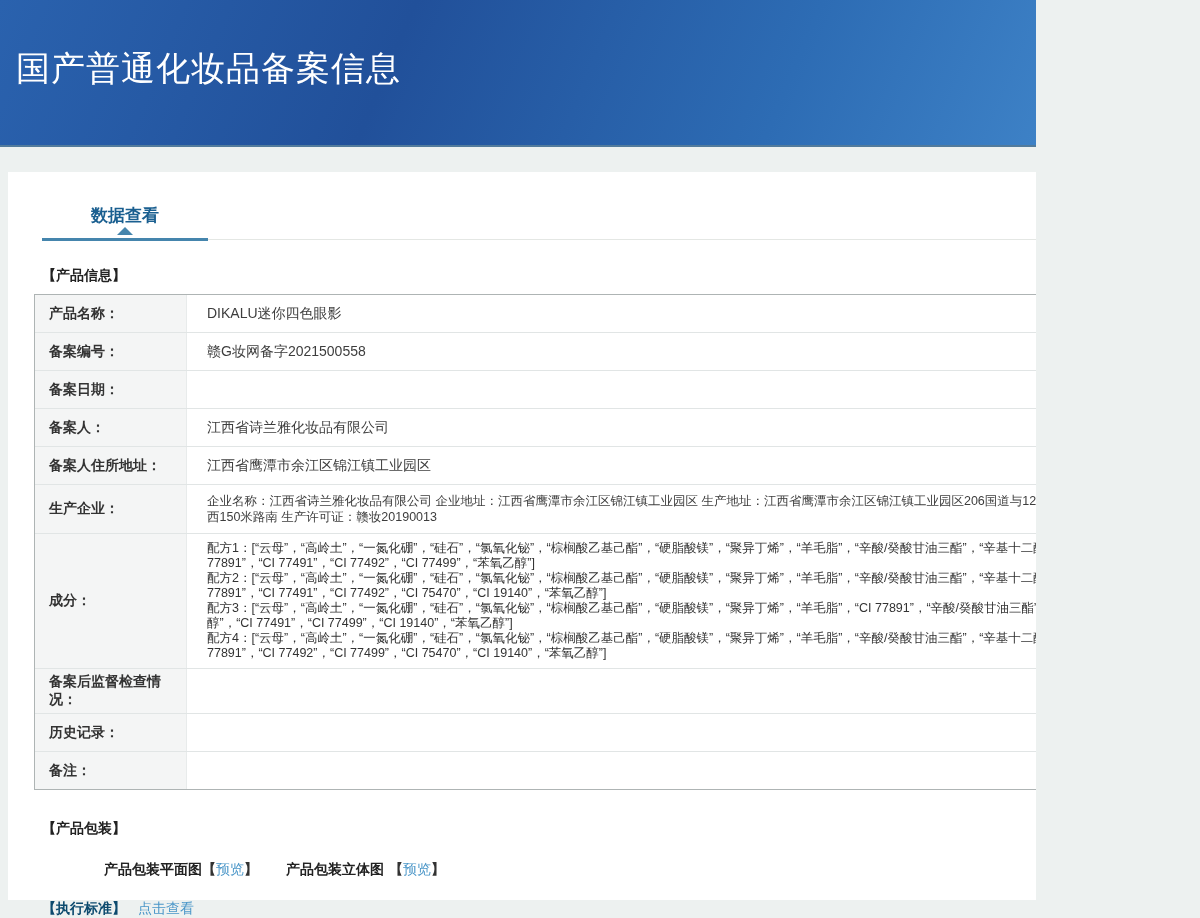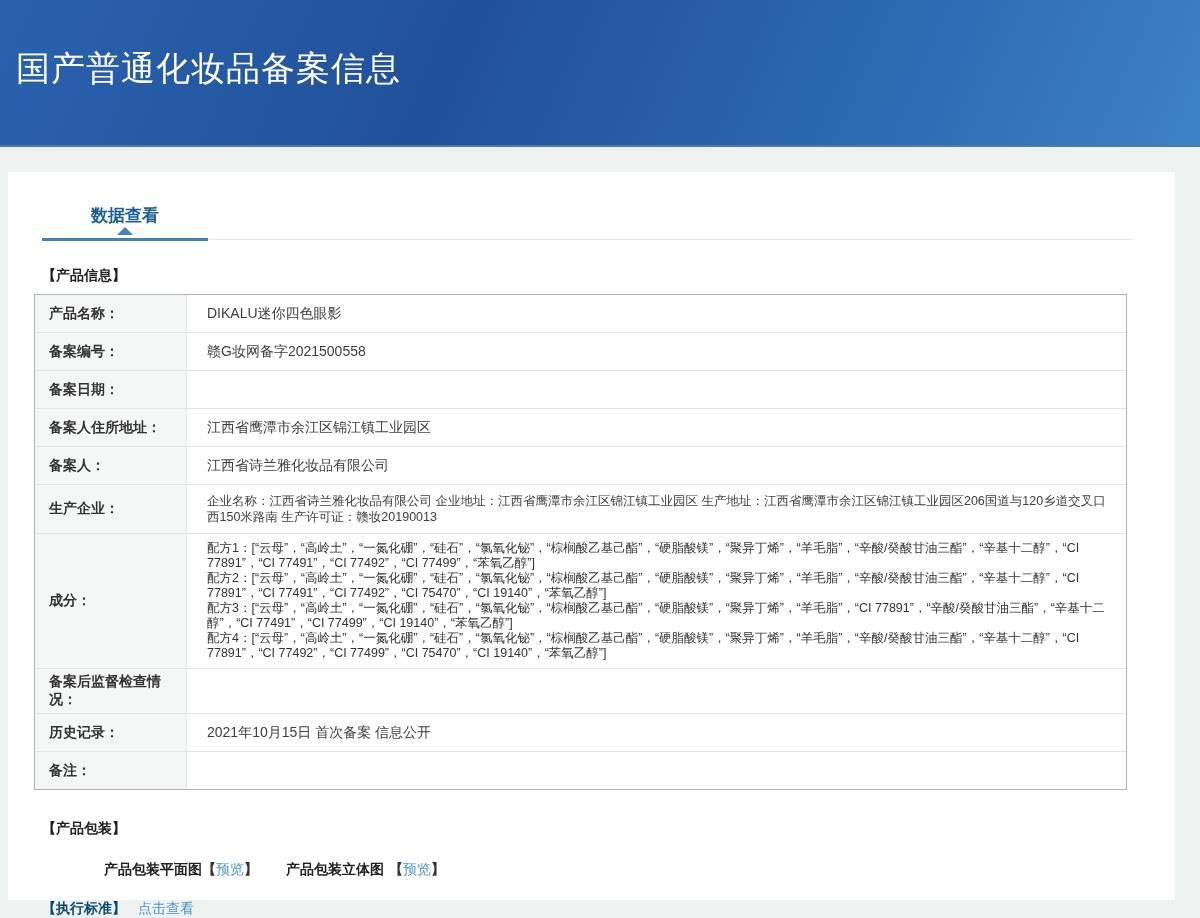--- a/index.html
+++ b/index.html
@@ -1,21 +1,21 @@
 <!DOCTYPE html>
 <html><head>
 <meta charset="utf-8">
 <style>
   * { box-sizing: border-box; margin: 0; padding: 0; }
   html,body { width:1200px; }
   body {
     font-family: "Liberation Sans", "DejaVu Sans", sans-serif;
     background:#edf1f0;
   }
-  .page { position:relative; width:1200px; height:918px; background:#edf1f0; overflow:hidden; }
+  .page { position:relative; width:1036px; height:918px; background:#edf1f0; overflow:hidden; }
 
   
   .header {
     height:147px;
     background:linear-gradient(113deg, #2a62ae 0%, #21509a 38%, #2d6cb4 75%, #3d81c6 100%);
     border-bottom:2px solid #527b9c;
   }
   .header-title {
     padding:46px 0 0 16px;
     font-size:34px;
@@ -108,27 +108,27 @@
       <div class="row">
         <div class="cell-label">备案编号：</div>
         <div class="cell-value">赣G妆网备字2021500558</div>
       </div>
 
       <div class="row">
         <div class="cell-label">备案日期：</div>
       </div>
 
       <div class="row">
-        <div class="cell-label">备案人住所地址：</div>
-        <div class="cell-value">江西省鹰潭市余江区锦江镇工业园区</div>
+        <div class="cell-label">备案人：</div>
+        <div class="cell-value">江西省诗兰雅化妆品有限公司</div>
       </div>
 
       <div class="row">
-        <div class="cell-label">备案人：</div>
-        <div class="cell-value">江西省诗兰雅化妆品有限公司</div>
+        <div class="cell-label">备案人住所地址：</div>
+        <div class="cell-value">江西省鹰潭市余江区锦江镇工业园区</div>
       </div>
 
       <div class="row">
         <div class="cell-label">生产企业：</div>
         <div class="cell-value small">企业名称：江西省诗兰雅化妆品有限公司 企业地址：江西省鹰潭市余江区锦江镇工业园区 生产地址：江西省鹰潭市余江区锦江镇工业园区206国道与120乡道交叉口西150米路南 生产许可证：赣妆20190013</div>
       </div>
 
       <div class="row">
         <div class="cell-label">成分：</div>
         <div class="cell-value formulas">
@@ -139,21 +139,20 @@
         </div>
       </div>
 
       <div class="row">
         <div class="cell-label">备案后监督检查情况：</div>
         <div class="cell-value"></div>
       </div>
 
       <div class="row">
         <div class="cell-label">历史记录：</div>
-        <div class="cell-value">2021年10月15日 首次备案 信息公开</div>
       </div>
 
       <div class="row">
         <div class="cell-label">备注：</div>
         <div class="cell-value"></div>
       </div>
 
     </div>
 
     <div class="packaging-title">【产品包装】</div>

